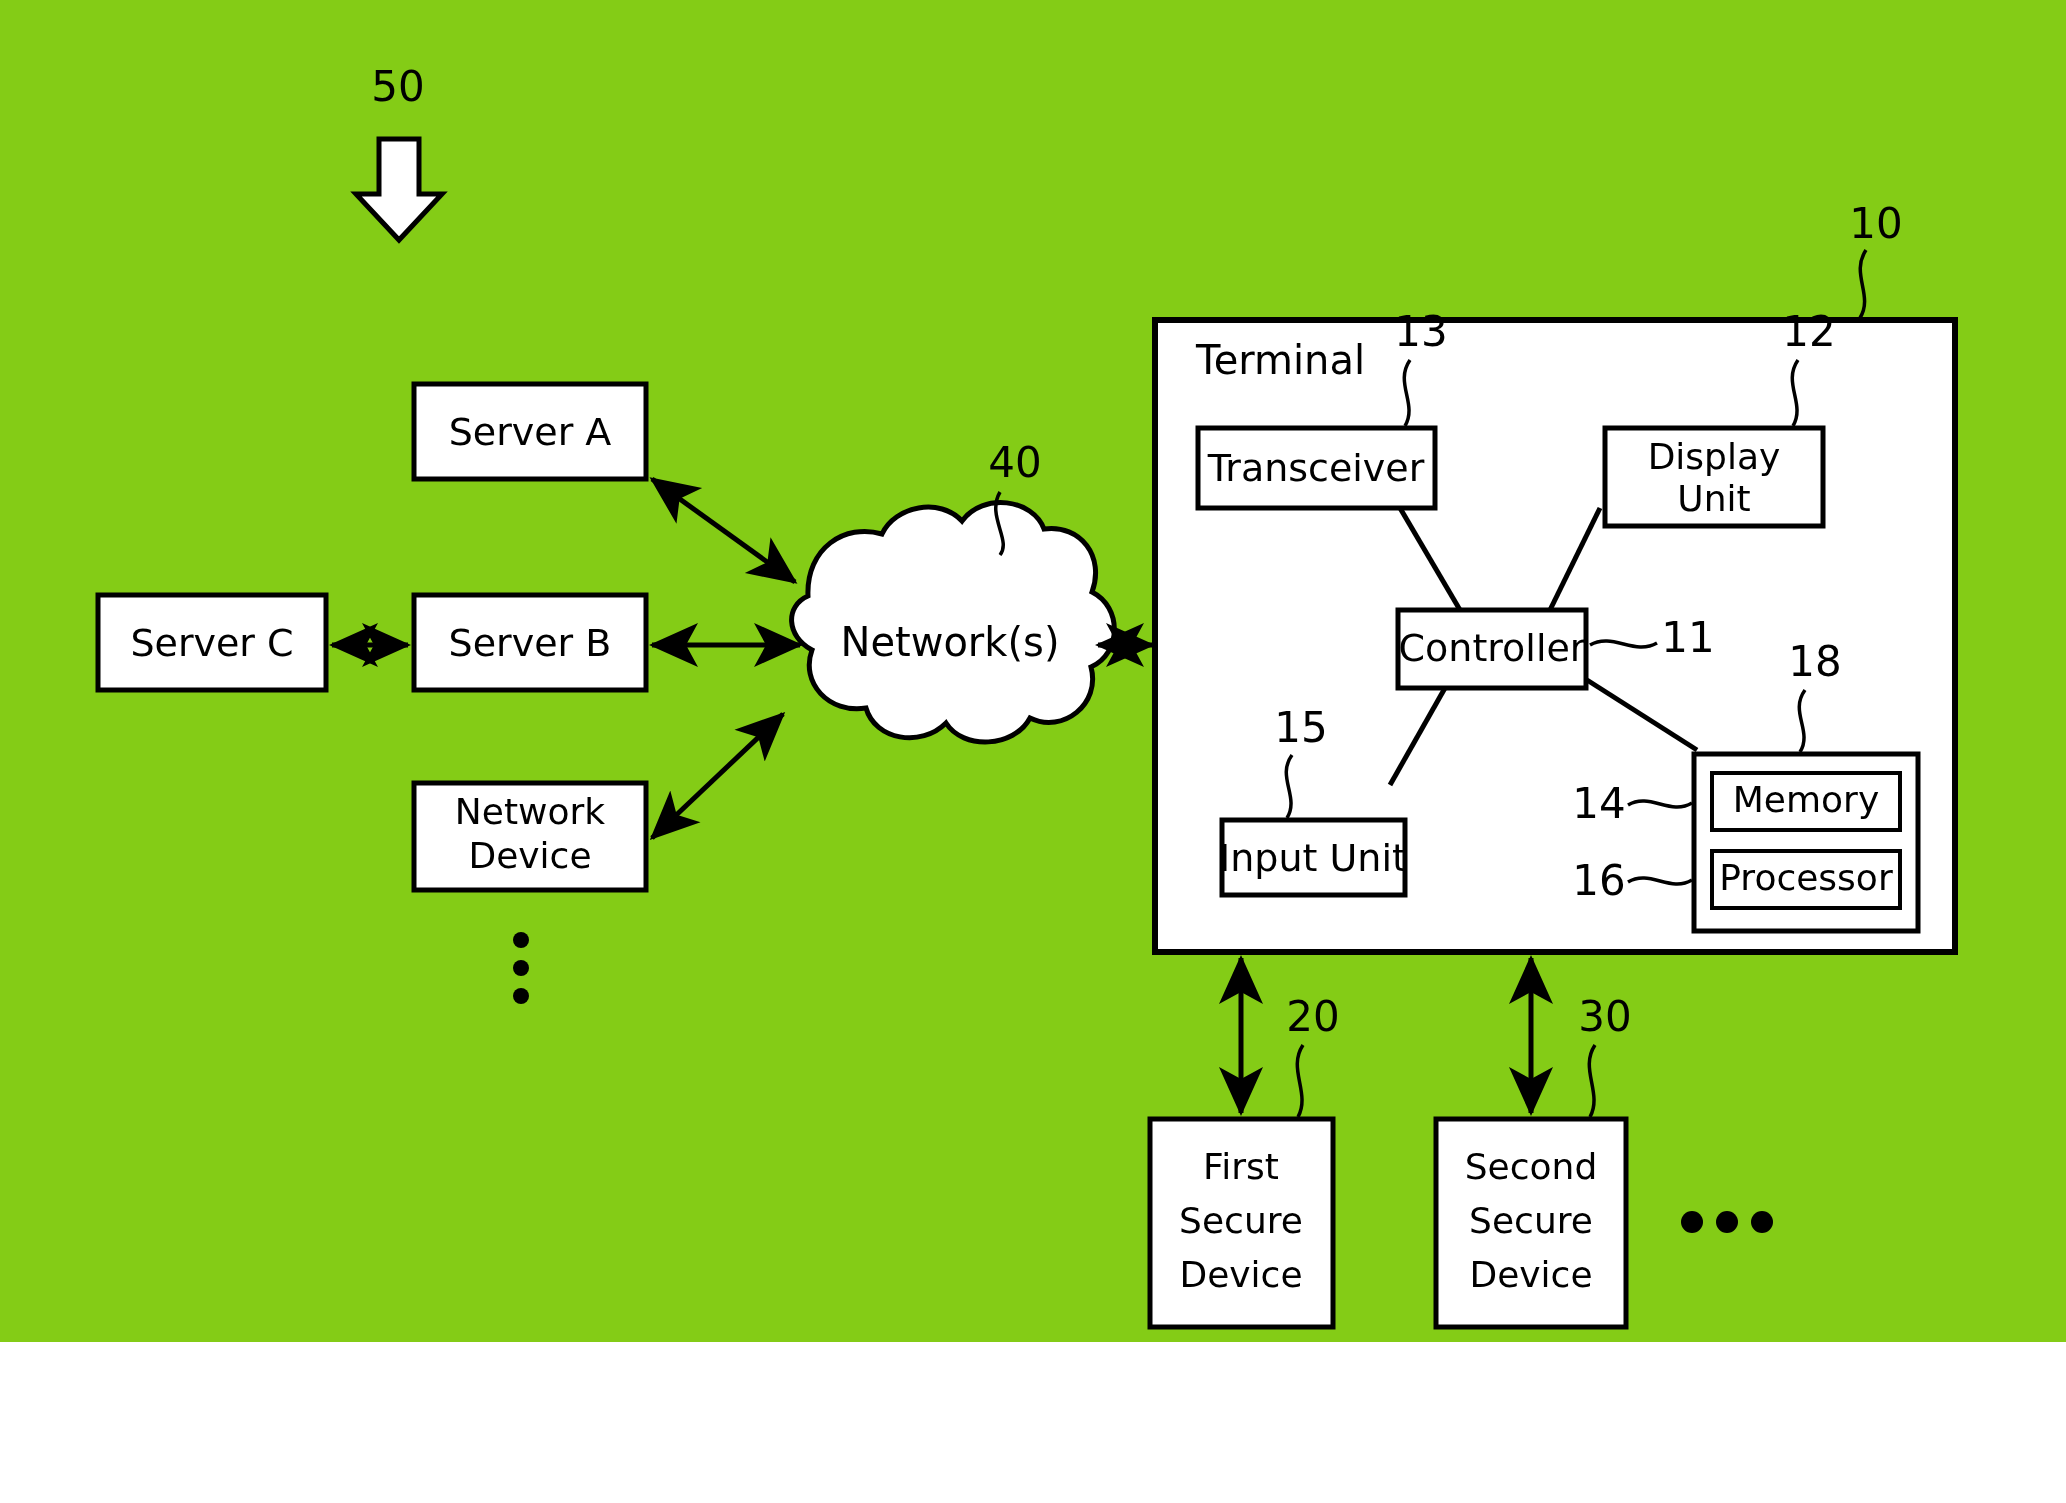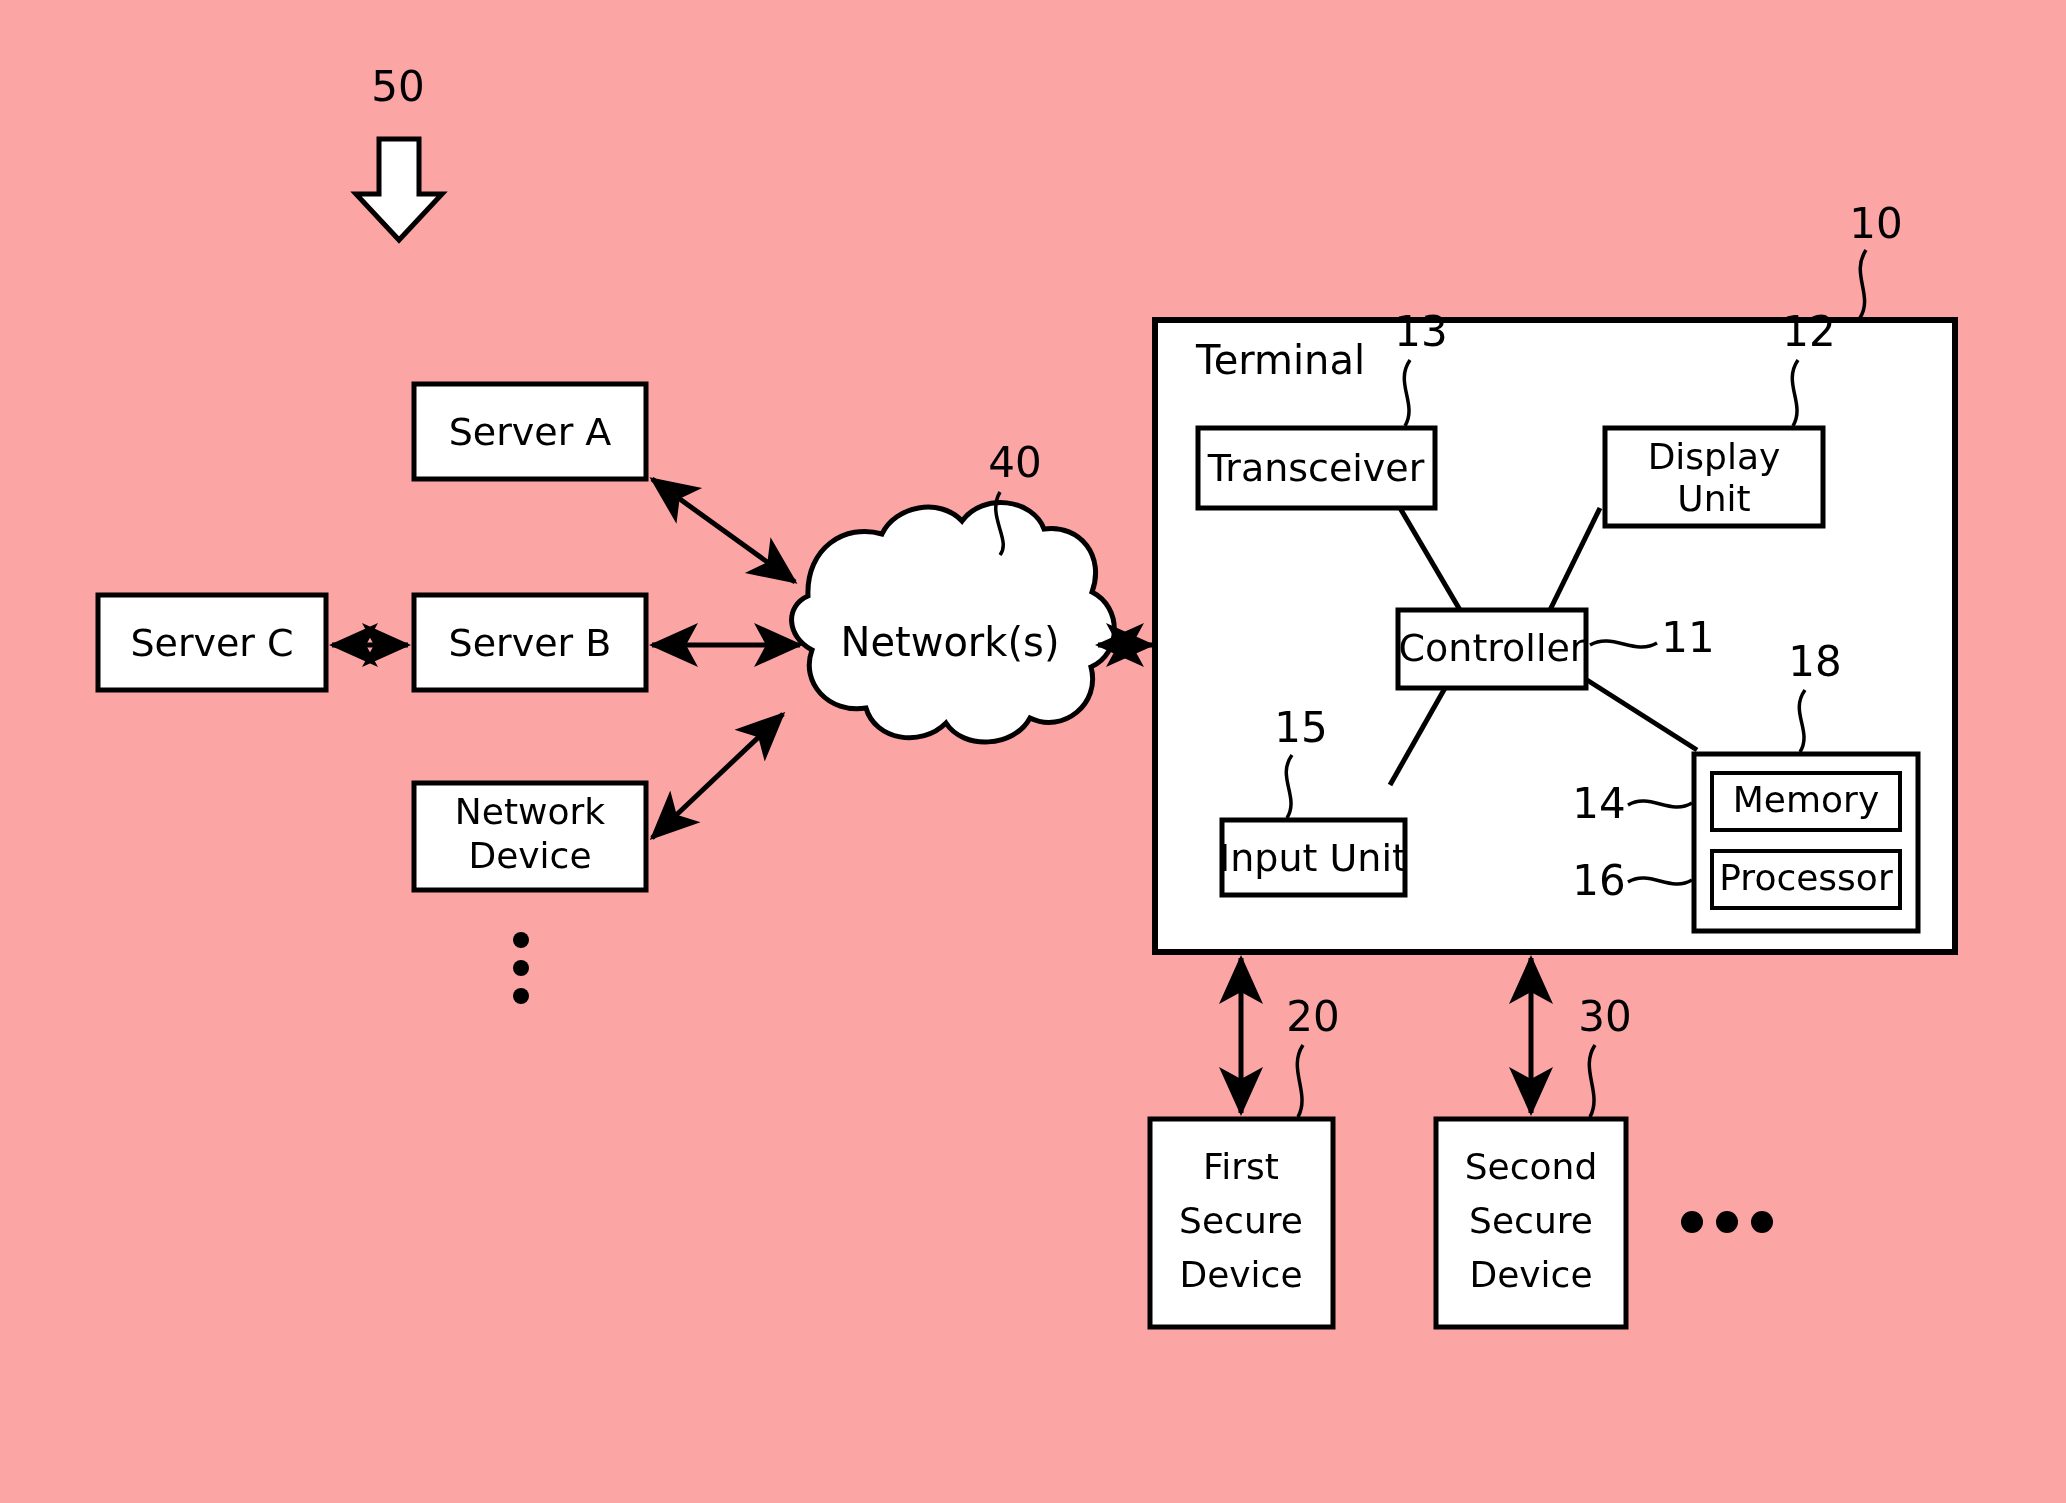--- a/index.html
+++ b/index.html
@@ -6,22 +6,22 @@
     margin: 0;
     padding: 0;
     background: #ffffff;
   }
   body {
     font-family: "DejaVu Sans", sans-serif;
   }
   #figure {
     position: relative;
     width: 2066px;
-    height: 1503px;
-    background: #fca5a5;
+    height: 1342px;
+    background: #84cc16;
     overflow: hidden;
   }
   #figure svg {
     position: absolute;
     left: 0;
     top: 0;
     width: 2066px;
     height: 1503px;
   }
   .box-label {

